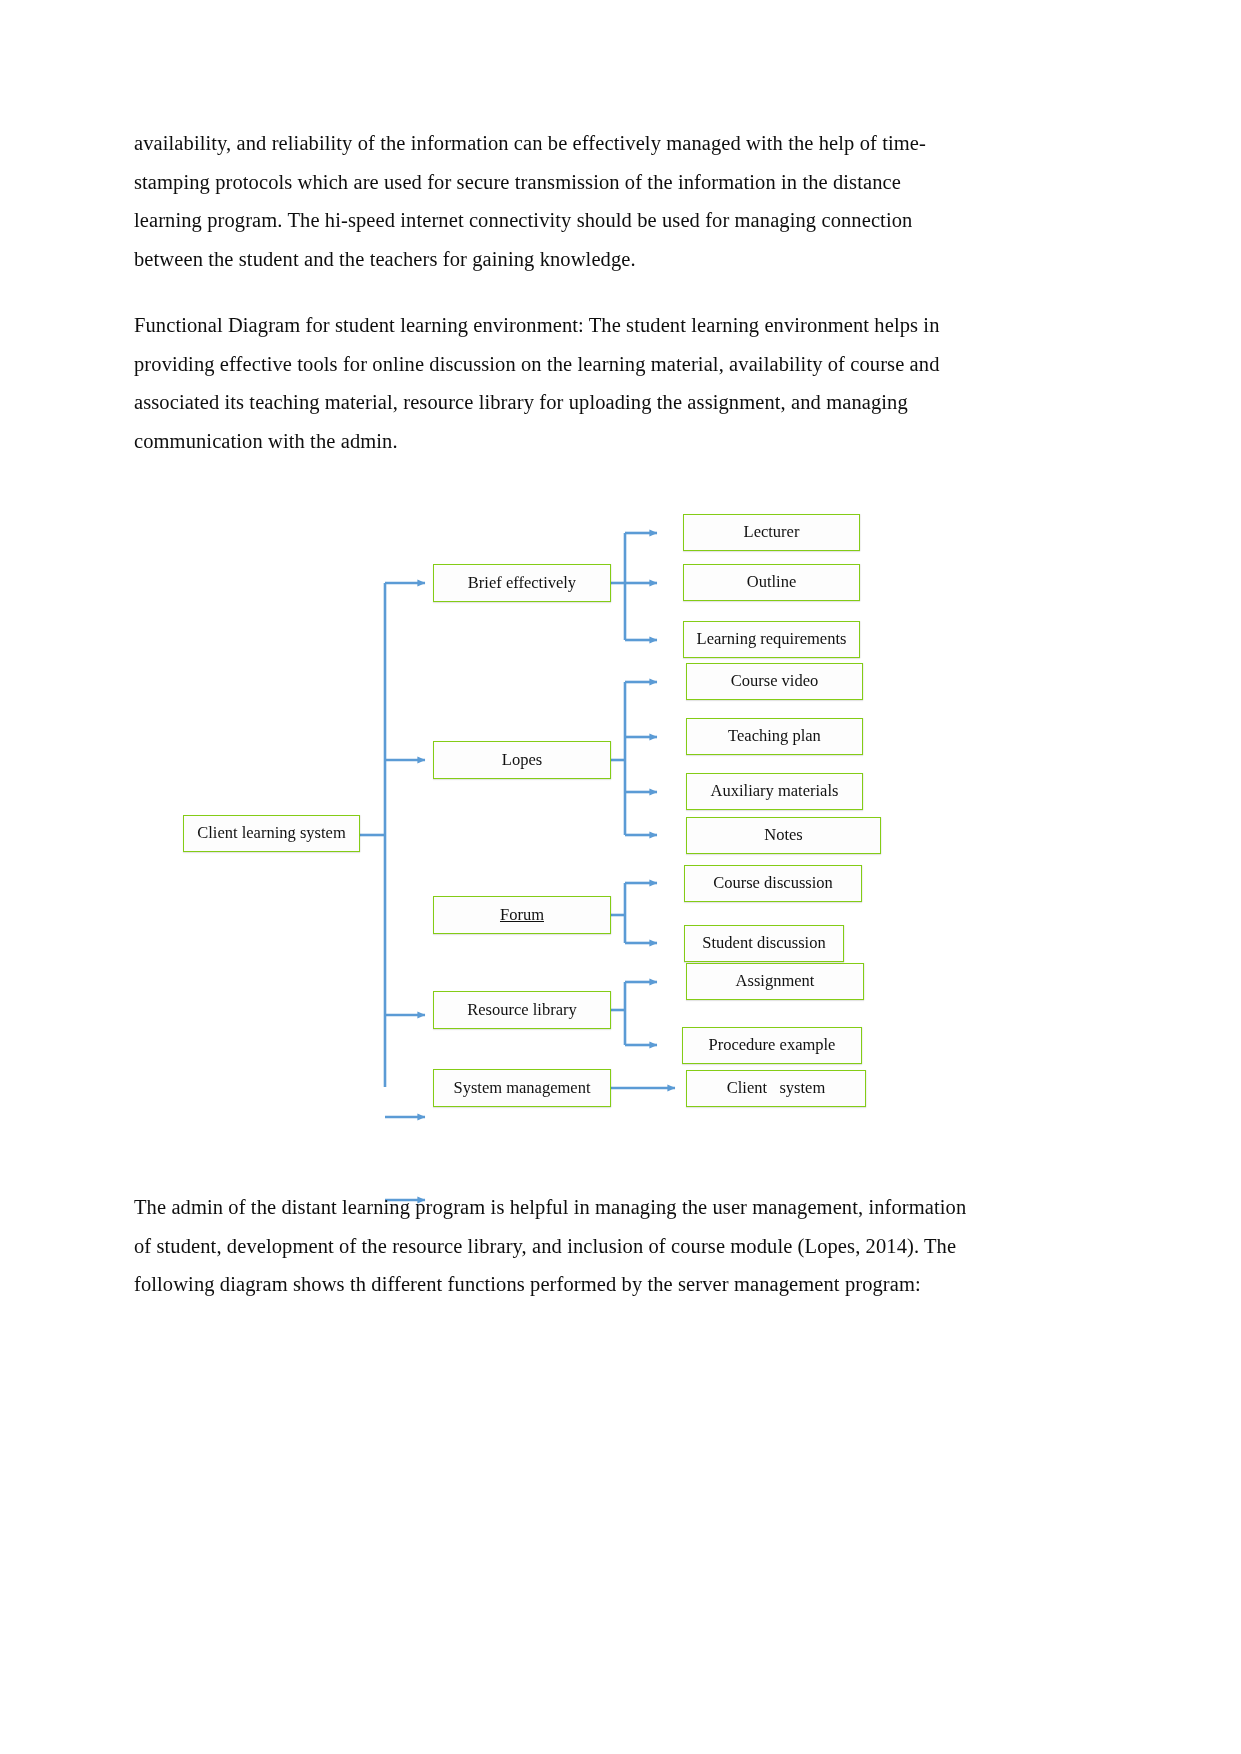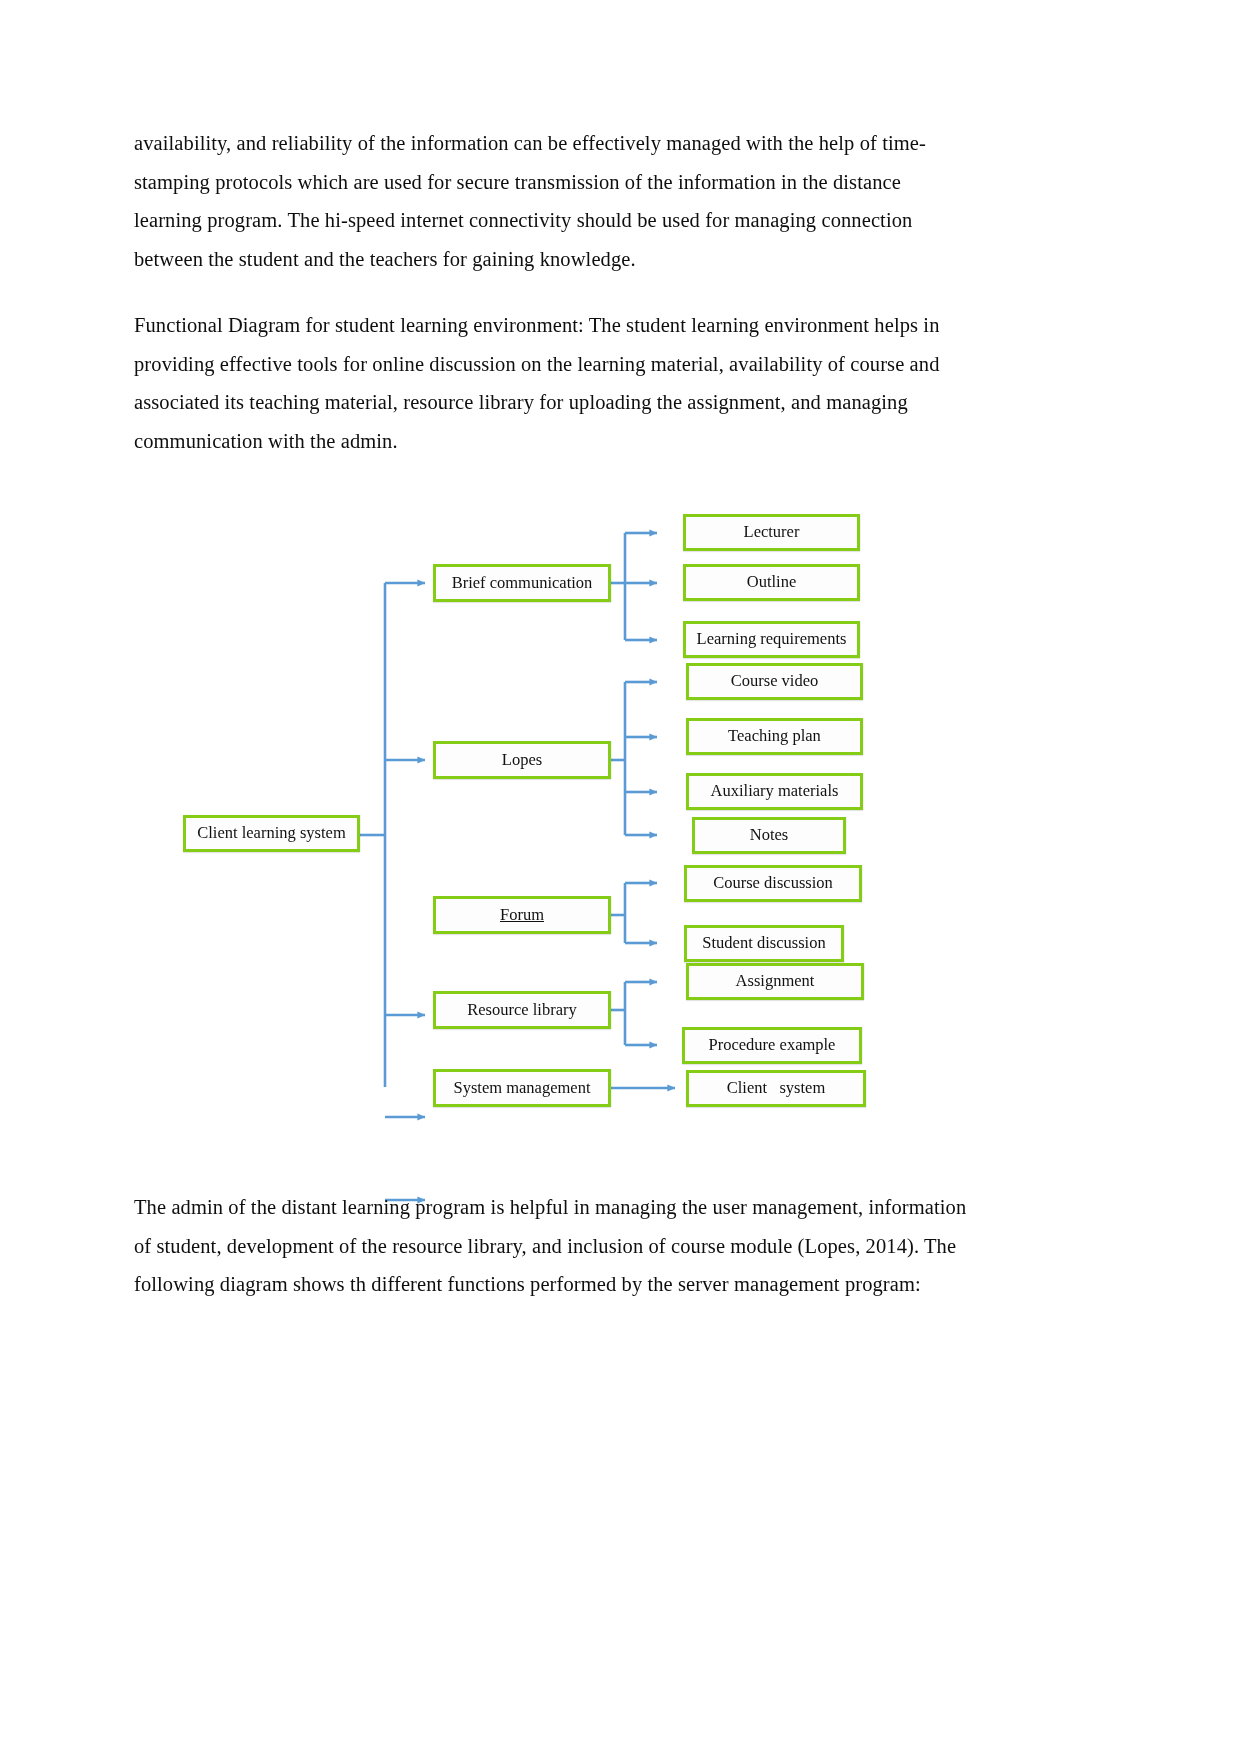--- a/index.html
+++ b/index.html
@@ -45,21 +45,21 @@
   .diagram svg {
     position: absolute;
     left: 0;
     top: 0;
     overflow: visible;
   }
   .node {
     position: absolute;
     box-sizing: border-box;
     background: #fdfdfd;
-    border: 3px solid #84cc16;
+    border: 1px solid #84cc16;
     box-shadow: 0 1px 1px rgba(0,0,0,0.10), 1px 0 1px rgba(0,0,0,0.04);
     display: flex;
     align-items: center;
     justify-content: center;
     font-family: "Liberation Serif", serif;
     font-size: 16.5px;
     color: #111111;
     white-space: pre;
     text-align: center;
     line-height: 1;
@@ -126,21 +126,21 @@
 
         <path d="M430,598 L505,598" marker-end="url(#arrow)"></path>
       </g>
     </svg>
 
     <div class="node" style="left:13px; top:325px; width:177px; height:37px;">
       <span class="node-label">Client learning system</span>
     </div>
 
     <div class="node" style="left:263px; top:74px; width:178px; height:38px;">
-      <span class="node-label">Brief communication</span>
+      <span class="node-label">Brief effectively</span>
     </div>
     <div class="node" style="left:263px; top:251px; width:178px; height:38px;">
       <span class="node-label">Lopes</span>
     </div>
     <div class="node" style="left:263px; top:406px; width:178px; height:38px;text-decoration:underline;">
       <span class="node-label">Forum</span>
     </div>
     <div class="node" style="left:263px; top:501px; width:178px; height:38px;">
       <span class="node-label">Resource library</span>
     </div>
@@ -160,21 +160,21 @@
 
     <div class="node" style="left:516px; top:173px; width:177px; height:37px;">
       <span class="node-label">Course video</span>
     </div>
     <div class="node" style="left:516px; top:228px; width:177px; height:37px;text-align:center;">
       <span class="node-label">Teaching plan</span>
     </div>
     <div class="node" style="left:516px; top:283px; width:177px; height:37px;">
       <span class="node-label">Auxiliary materials</span>
     </div>
-    <div class="node" style="left:516px; top:327px; width:154px; height:37px;margin-left:6px;">
+    <div class="node" style="left:516px; top:327px; width:195px; height:37px;">
       <span class="node-label">Notes</span>
     </div>
 
     <div class="node" style="left:514px; top:375px; width:178px; height:37px;">
       <span class="node-label">Course discussion</span>
     </div>
     <div class="node" style="left:514px; top:435px; width:160px; height:37px;">
       <span class="node-label">Student discussion</span>
     </div>
 

